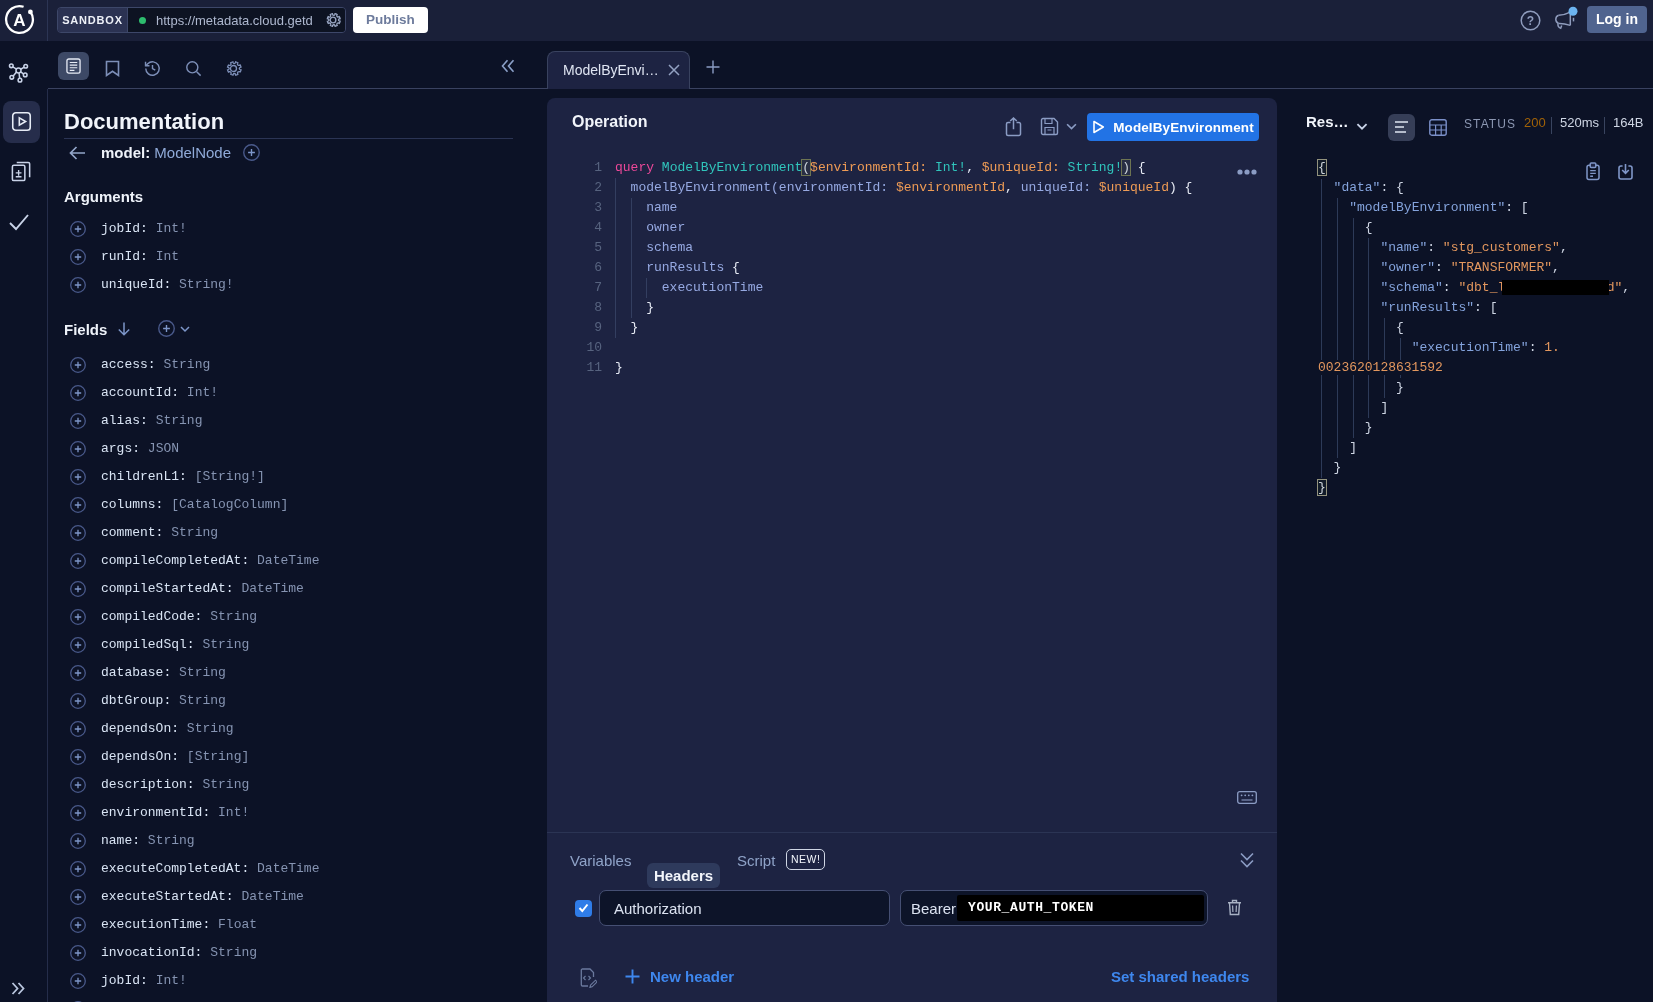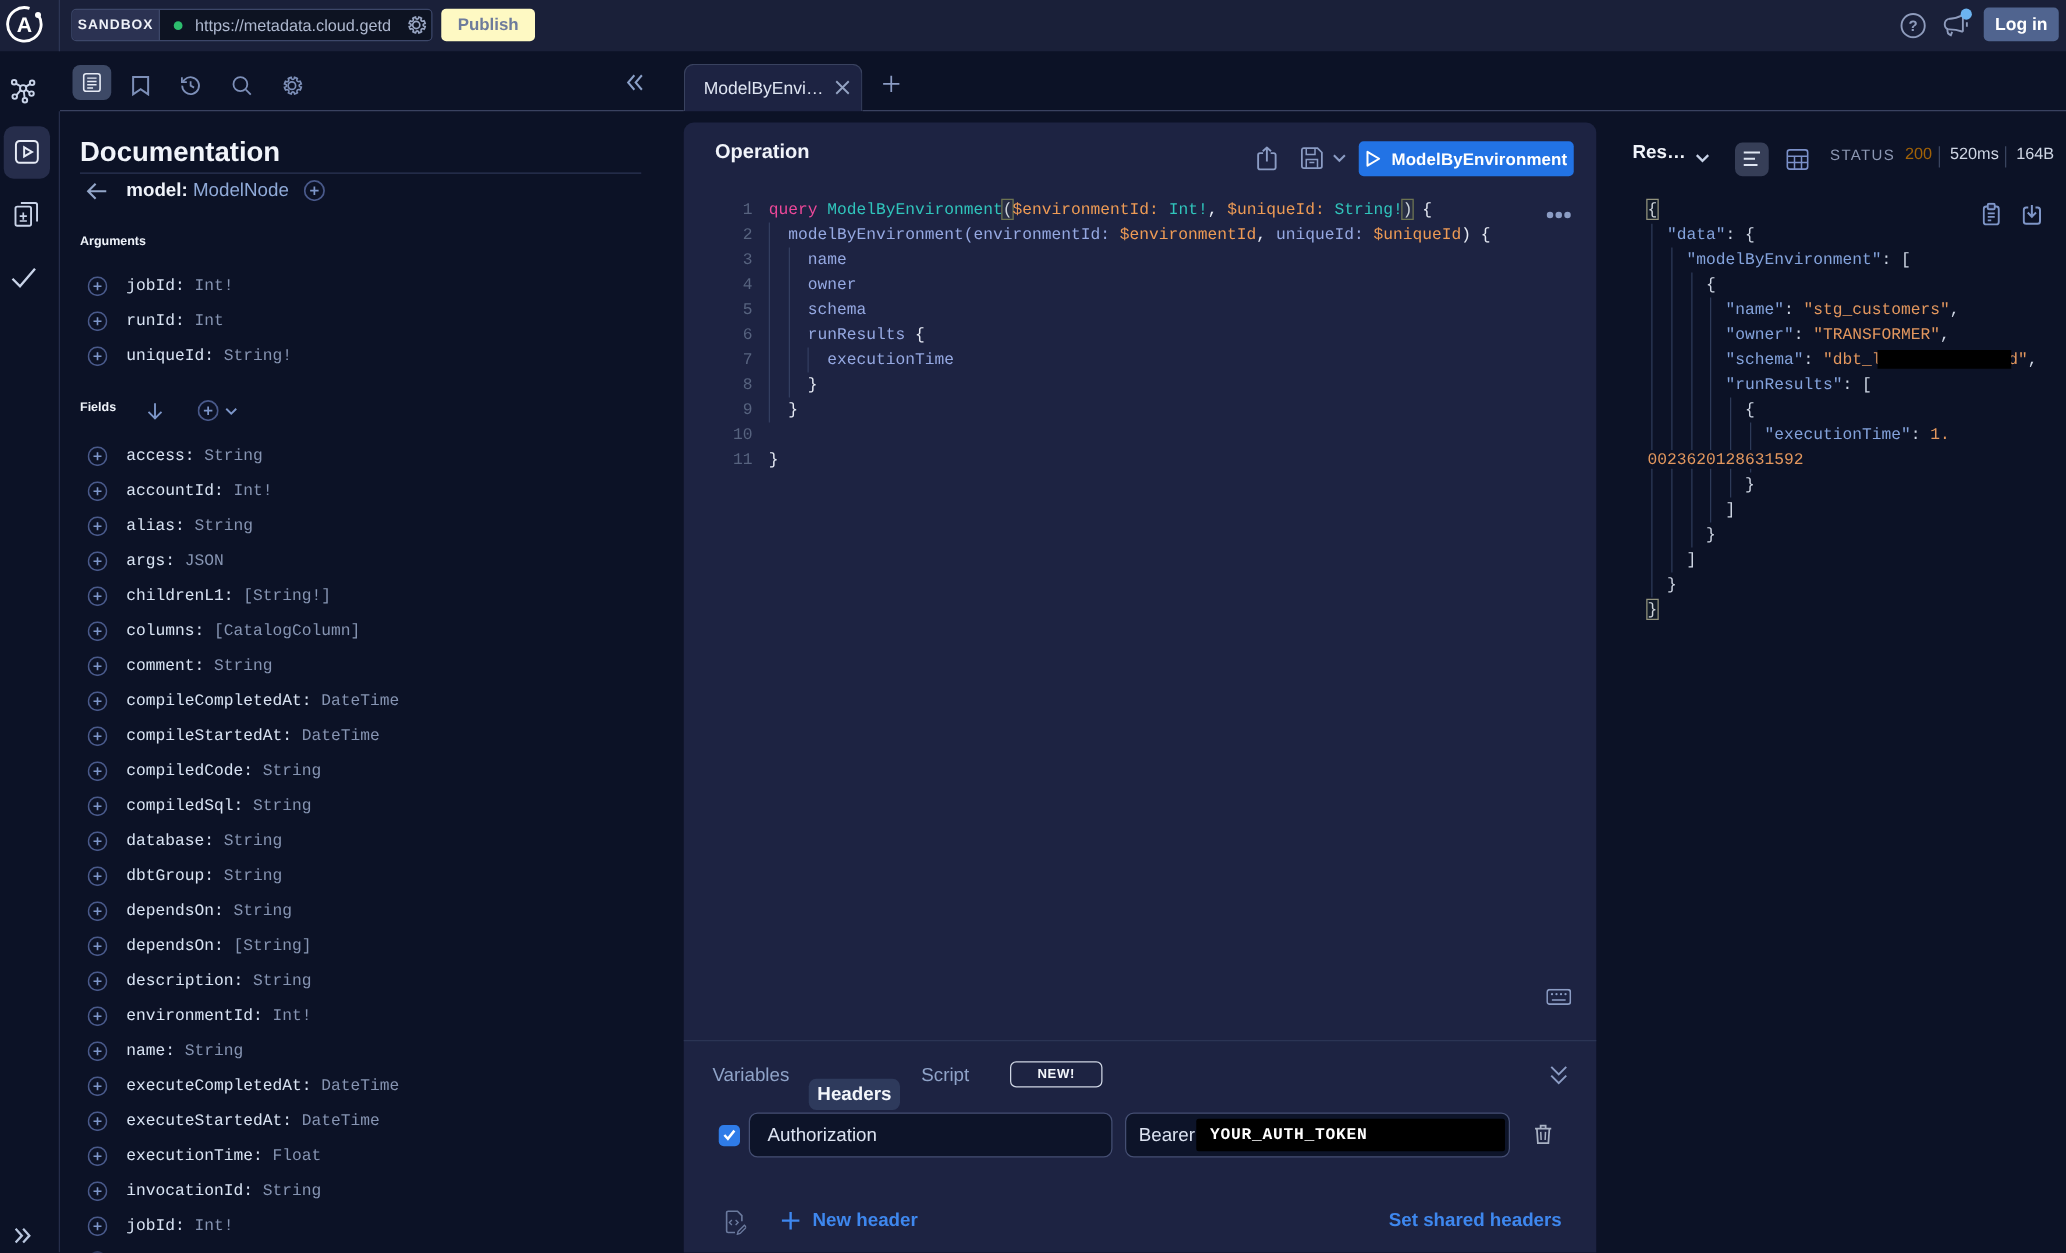--- a/index.html
+++ b/index.html
@@ -12,30 +12,30 @@
   #topbar { left:0; top:0; width:1653px; height:41px; background:#1a2039; }
   #vline-top { left:47px; top:0; width:1px; height:41px; background:#2c3554; }
   #vline-side { left:47px; top:89px; width:1px; height:913px; background:#252d4a; }
   #rowline-l { left:48px; top:88px; width:499px; height:1px; background:#3a4260; }
   #rowline-r { left:690px; top:88px; width:963px; height:1px; background:#3a4260; }
   #sandboxctl { left:57px; top:7px; height:26px; border:1px solid #3d4769; border-radius:4px; display:flex; overflow:hidden; }
   #sandboxctl .pill { width:70px; background:#2b3252; color:#eef1f8; font-size:11px; font-weight:bold; letter-spacing:0.8px; display:flex; align-items:center; justify-content:center; border-right:1px solid #3d4769; }
   #sandboxctl .url { width:217px; background:#0d1322; display:flex; align-items:center; color:#aeb8cf; font-size:13px; }
   #sandboxctl .dot { width:7px; height:7px; border-radius:50%; background:#2dbd6e; margin:0 10px 0 11px; flex:none; }
   #sandboxctl .utext { white-space:nowrap; overflow:hidden; width:162px; }
-  #publish { left:353px; top:7px; width:75px; height:26px; background:#fef9c3; border-radius:4px; color:#6d7b9c; font-size:13.5px; font-weight:bold; text-align:center; line-height:26px; }
+  #publish { left:353px; top:7px; width:75px; height:26px; background:#ffffff; border-radius:4px; color:#6d7b9c; font-size:13.5px; font-weight:bold; text-align:center; line-height:26px; }
   #login { left:1587px; top:6px; width:60px; height:27px; background:#50648f; border-radius:4px; color:#fff; font-size:14px; font-weight:bold; text-align:center; line-height:27px; }
   
   .navsel { left:3px; top:101px; width:37px; height:42px; background:#262d4b; border-radius:8px; }
   
   .docbtn { left:58px; top:52px; width:31px; height:28px; background:#3d4966; border-radius:6px; }
   
   #doc-title { left:64px; top:109px; color:#f1f4fa; font-size:22px; font-weight:bold; }
   #doc-hr { left:64px; top:138px; width:449px; height:1px; background:#2b3454; }
-  .h2 { color:#eef2f9; font-size:10px; font-weight:bold; }
+  .h2 { color:#eef2f9; font-size:15px; font-weight:bold; }
   .fr-text { position:absolute; left:101px; font-size:13px; line-height:16px; font-family:"Liberation Mono",monospace; white-space:pre; }
   .fr-text .nmx { color:#d9e4f4; }
   .fr-text .tpx { color:#8694b2; }
   
   #tab { left:547px; top:51px; width:143px; height:38px; background:#1d2342; border:1px solid #39425f; border-bottom:none; border-radius:8px 8px 0 0; color:#dfe5f2; font-size:14px; }
   
   #card { left:547px; top:98px; width:730px; height:920px; background:#1d2342; border-radius:8px; }
   #opttl { left:572px; top:113px; color:#f1f4fa; font-size:16px; font-weight:bold; }
   #runbtn { left:1087px; top:113px; width:172px; height:28px; background:#2273e5; border-radius:4px; color:#fff; font-size:13.5px; font-weight:bold; display:flex; align-items:center; justify-content:center; gap:8px; letter-spacing:0.1px; }
   .gutter { position:absolute; left:547px; width:55px; text-align:right; font-family:"Liberation Mono",monospace; font-size:13px; color:#57637f; }
@@ -44,21 +44,21 @@
   .cm-kw { color:#ec4899; }
   .cm-op { color:#30c5bc; }
   .cm-var { color:#ee9b55; }
   .cm-scalar { color:#30c5bc; }
   .cm-field { color:#96a9e2; }
   .cm-punc { color:#e6eaf4; }
   .brkt { color:#ccd3da; border:1px solid #6d7452; background:rgba(110,116,82,0.14); margin:-1px; }
   #carddiv { left:547px; top:832px; width:730px; height:1px; background:#2b3454; }
   .tabmuted { color:#8fa3c8; font-size:15px; }
   #hdrpill { left:647px; top:848px; width:73px; height:25px; background:#2e3a5c; border-radius:6px; color:#f3f6fb; font-size:15px; font-weight:bold; text-align:center; line-height:25px;margin-top:15px; }
-  #newbadge { left:808px; top:849px; height:21px; border:1px solid #cfd6e4; border-radius:5px; color:#f3f6fb; font-size:10.5px; font-weight:bold; letter-spacing:0.5px; line-height:19px; padding:0 21px; }
+  #newbadge { left:786px; top:849px; height:21px; border:1px solid #cfd6e4; border-radius:5px; color:#f3f6fb; font-size:10.5px; font-weight:normal; letter-spacing:0.5px; line-height:19px; padding:0 4px; }
   #chk { left:575px; top:900px; width:17px; height:17px; background:#2f7ce8; border-radius:4px; }
   .hinput { position:absolute; top:890px; height:36px; background:#0d1429; border:1px solid #454f73; border-radius:7px; color:#dce3f1; font-size:15px; display:flex; align-items:center; }
   .bluelink { color:#3e87ee; font-size:15px; font-weight:bold; }
   
   #resttl { left:1306px; top:113px; color:#f1f4fa; font-size:15px; font-weight:bold; }
   #filterbtn { left:1388px; top:114px; width:27px; height:27px; background:#363e57; border-radius:6px; }
   .stat { position:absolute; top:115px; font-size:13px; }
   .statdiv { position:absolute; top:117px; width:1px; height:17px; background:#39445f; }
   .jsonline { position:absolute; left:1318px; font-family:"Liberation Mono",monospace; font-size:13px; white-space:pre; }
   .j-key { color:#84a3dc; }

